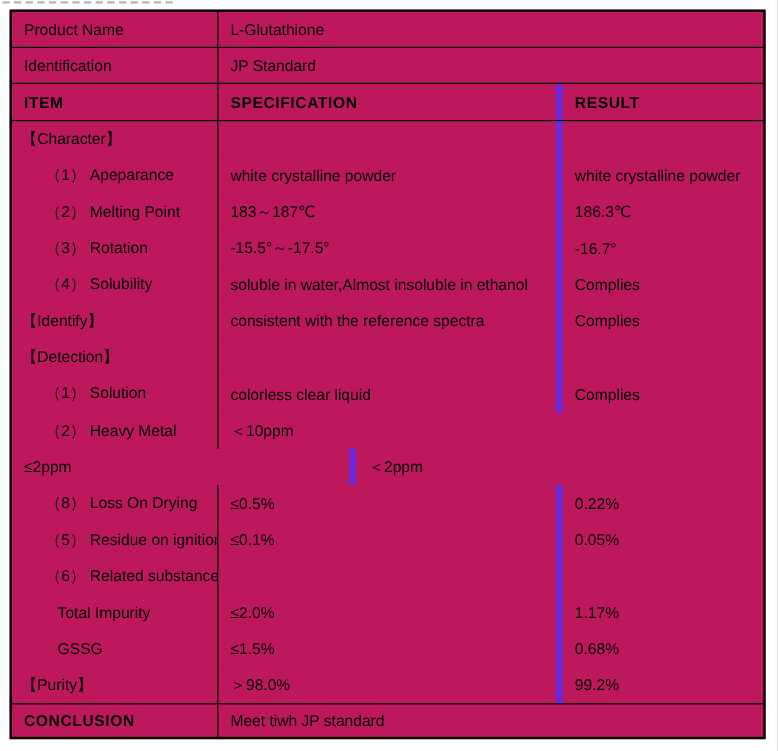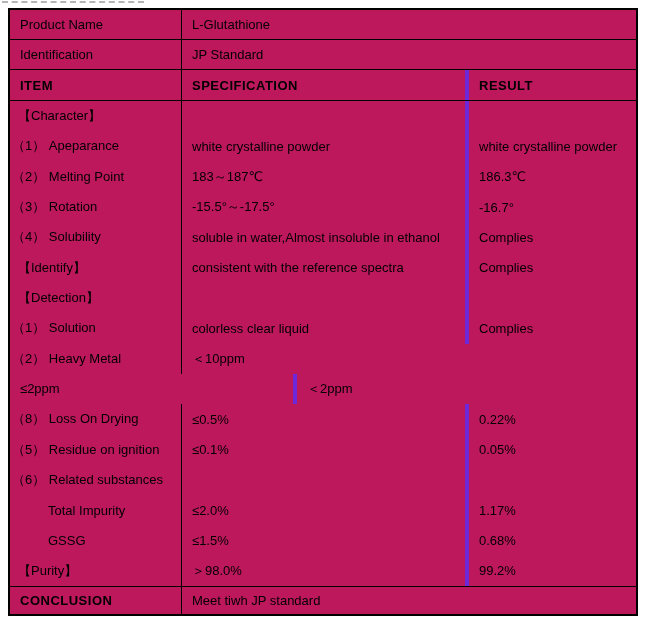--- a/index.html
+++ b/index.html
@@ -21,28 +21,28 @@
     position: absolute; left: 8px; top: 8px;
     width: 630px; height: 608px;
     border: 2px solid #000000;
     background: #be185d;
   }
   .row { display: flex; width: 100%; }
   .info-row   { height: 30px; border-bottom: 1px solid #000; }
   .header-row { height: 31px; border-bottom: 1px solid #000; }
   .conclusion-row { height: 27px; }
   .c1 { width: 172px; border-right: 1px solid #000; display: flex; align-items: center; padding-left: 10px; white-space: nowrap; overflow: hidden; }
-  .c2 { width: 287px; border-right: 4px solid #6d28d9; display: flex; align-items: center; padding-left: 10px; white-space: nowrap; overflow: hidden; }
+  .c2 { width: 287px; border-right: 6px solid #6d28d9; display: flex; align-items: center; padding-left: 10px; white-space: nowrap; overflow: hidden; }
   .c3 { flex: 1; display: flex; align-items: center; padding-left: 10px; white-space: nowrap; overflow: hidden; }
   .cr { flex: 1; display: flex; align-items: center; padding-left: 10px; white-space: nowrap; overflow: hidden; }
   .bold { font-weight: bold; letter-spacing: 0.5px; }
   .body { height: 486px; display: flex; flex-direction: column; border-bottom: 1px solid #000; }
   .body-row { flex: 1; display: flex; min-height: 0; }
   .body-row .c1.section { padding-left: 8px; }
-  .body-row .c1.item    { padding-left: 2px; }
+  .body-row .c1.item    { padding-left: 28px; }
   .body-row .c1.sub     { padding-left: 38px; }
 </style>
 </head>
 <body>
 
 <div class="page">
   <div class="scan-artifact"></div>
 
   <div class="coa-table">
 

